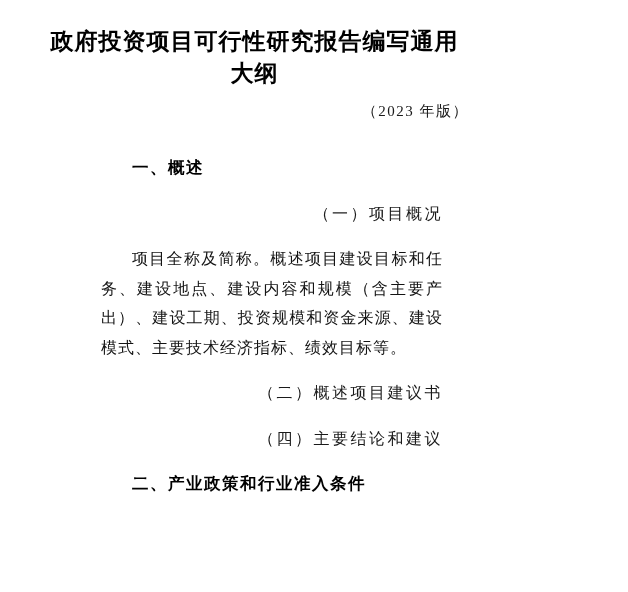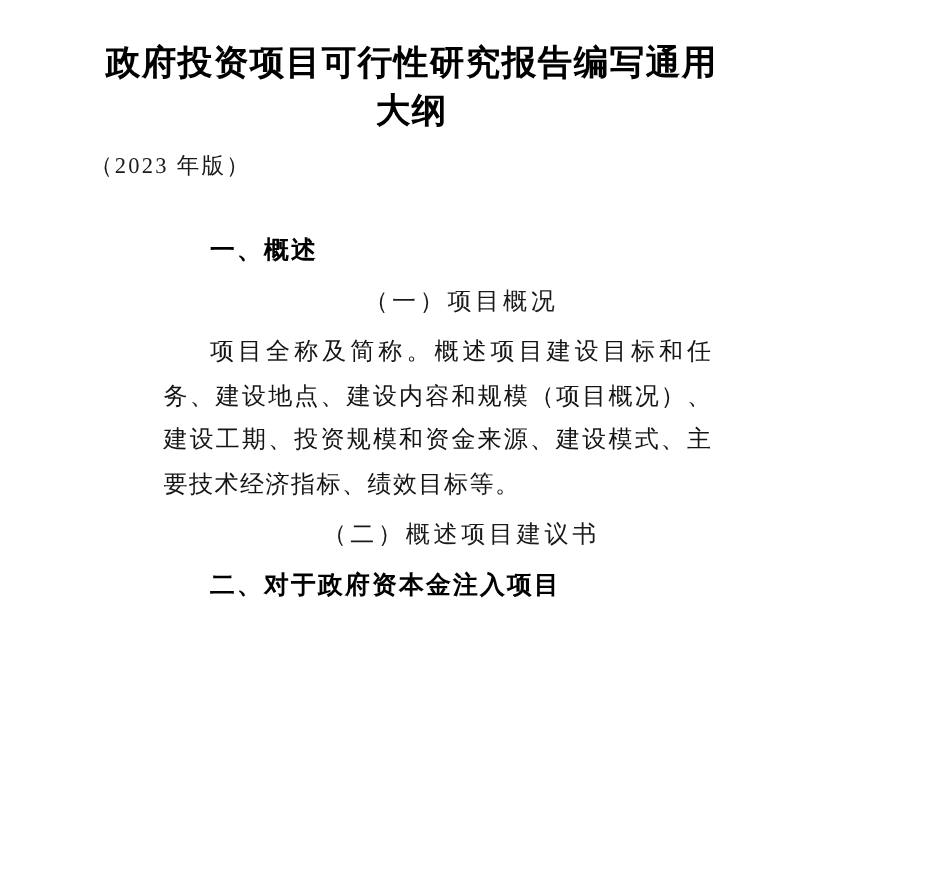--- a/index.html
+++ b/index.html
@@ -8,66 +8,65 @@
     background: #ffffff;
   }
   .page {
     position: relative;
     width: 509px;
     height: 592px;
     background: #ffffff;
     color: #000000;
     overflow: hidden;
     font-family: "Liberation Serif", "DejaVu Serif", serif;
-    padding-left: 20px;
   }
   .doc-title {
     margin: 26px 40px 0 40px;
     text-align: center;
     font-family: "Liberation Serif", "DejaVu Serif", serif;
     font-weight: bold;
     font-size: 23px;
     line-height: 32px;
     letter-spacing: 1px;
     color: #000000;
   }
   .doc-subtitle {
     margin: 9px 40px 0 40px;
-    text-align: left;
+    text-align: right;
     font-size: 15px;
     line-height: 24px;
     letter-spacing: 1.5px;
     color: #1a1a1a;
   }
   .content {
     margin: 30px 50px 0 85px;
     font-size: 16px;
     line-height: 29.5px;
     letter-spacing: 1px;
     text-align: justify;
     text-justify: inter-character;
     color: #141414;
     word-break: break-all;
   }
   .content p {
-    margin: 4px;
+    margin: 16px;
     padding: 0;
     text-indent: 31px;
   }
   .content p.section-heading {
     font-family: "Liberation Sans", "DejaVu Sans", sans-serif;
     font-weight: bold;
     font-size: 16.5px;
     letter-spacing: 1.5px;
     color: #000000;
     text-align: left;
   }
   .content p.subsection-heading {
     letter-spacing: 2.5px;
-    text-align: center;
+    text-align: right;
     color: #1a1a1a;
   }
   .content p.body-paragraph:last-of-type {
     text-align: left;
   }
 </style>
 </head>
 <body>
 
 <div class="page">
@@ -75,25 +74,26 @@
   <div class="doc-title">政府投资项目可行性研究报告编写通用大纲</div>
 
   <div class="doc-subtitle">（2023 年版）</div>
 
   <div class="content">
 
     <p class="section-heading">一、概述</p>
 
     <p class="subsection-heading">（一）项目概况</p>
 
-    <p class="body-paragraph">项目全称及简称。概述项目建设目标和任务、建设地点、建设内容和规模（项目概况）、建设工期、投资规模和资金来源、建设模式、主要技术经济指标、绩效目标等。</p>
+    <p class="body-paragraph">项目全称及简称。概述项目建设目标和任务、建设地点、建设内容和规模（含主要产出）、建设工期、投资规模和资金来源、建设模式、主要技术经济指标、绩效目标等。</p>
 
     <p class="subsection-heading">（二）概述项目建议书</p>
 
 
 
 
+    <p class="subsection-heading">（四）主要结论和建议</p>
 
 
-    <p class="section-heading">二、对于政府资本金注入项目</p>
+    <p class="section-heading">二、产业政策和行业准入条件</p>
 
   </div>
 </div>
 
 </body></html>

